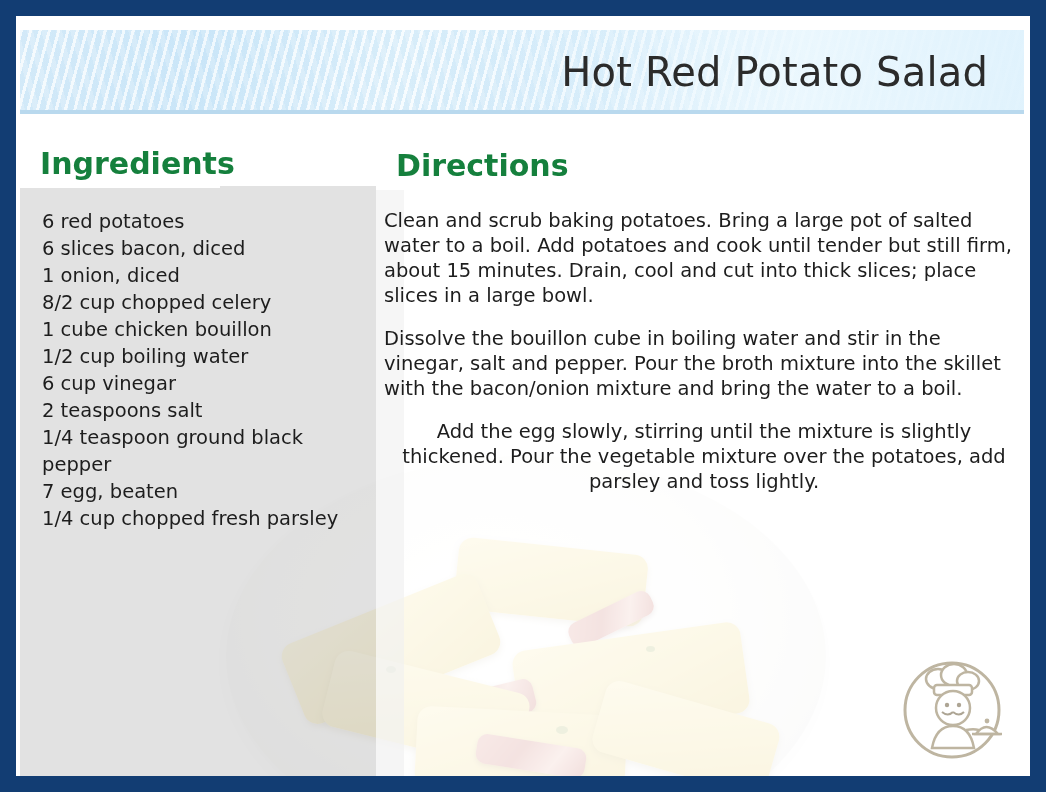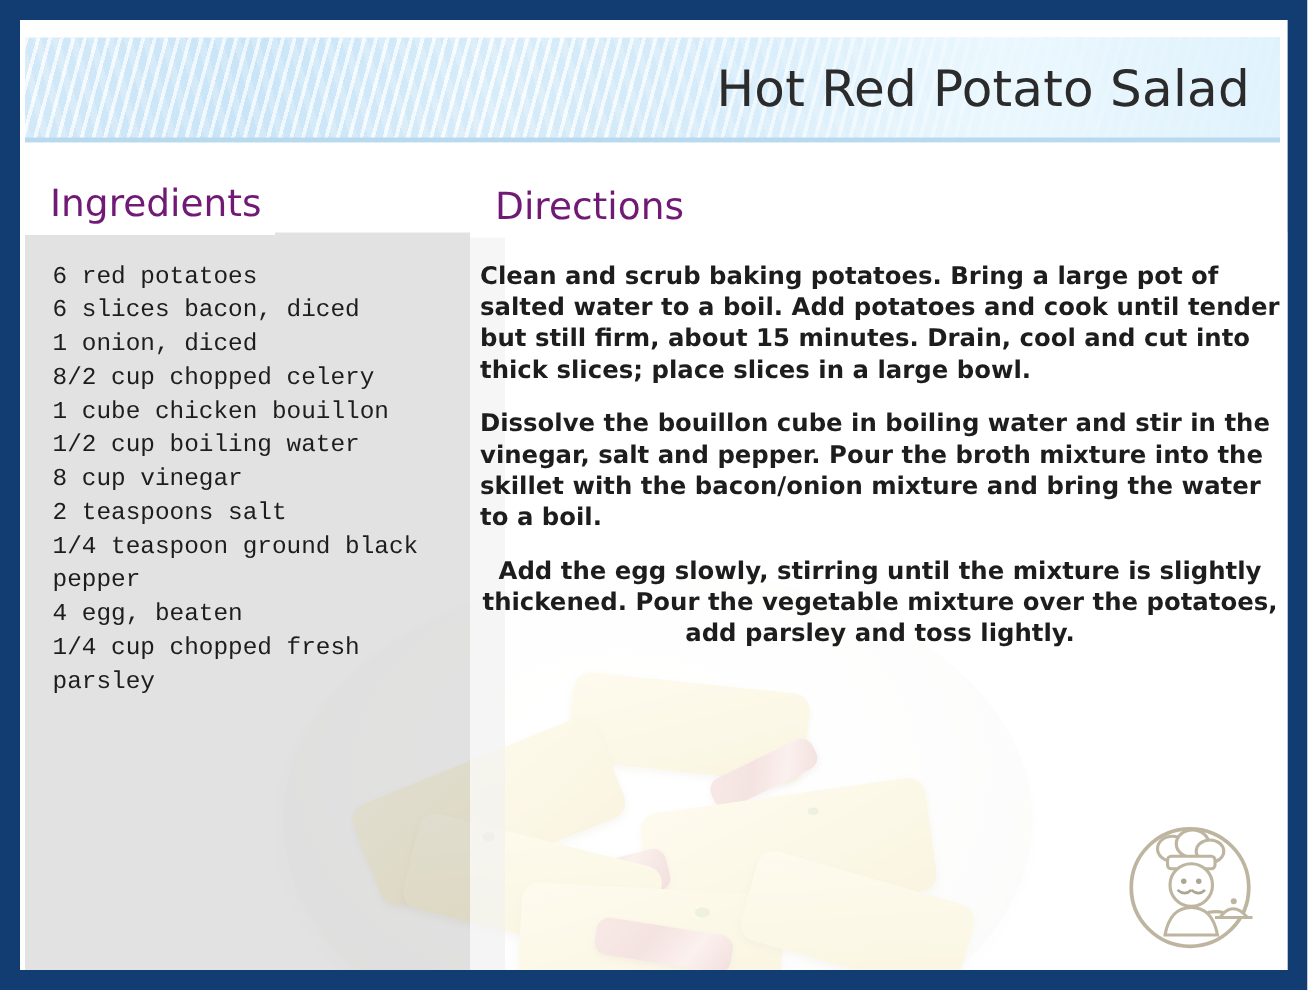--- a/index.html
+++ b/index.html
@@ -58,21 +58,21 @@
   }
   .banner-fade-right {
     position: absolute;
     right: 0; top: 0;
     width: 55%;
     height: 100%;
     background: linear-gradient(90deg, rgba(255,255,255,0) 0%, rgba(236,248,254,0.9) 60%, rgba(225,243,253,0.95) 100%);
   }
   .slide-title {
     position: absolute;
-    right: 24px;
+    right: 36px;
     top: 50%;
     transform: translateY(-50%);
     font-size: 40px;
     color: #2b2b2b;
     font-family: "DejaVu Sans", sans-serif;
     letter-spacing: 0.2px;
     white-space: nowrap;
     margin-left: 32px;
   }
 
@@ -137,21 +137,20 @@
   }
 
   
   .left-panel {
     position: absolute;
     left: 4px;
     top: 170px;
     width: 384px;
     height: 590px;
     background: rgba(208,208,208,0.62);
-    font-family: Liberation Mono, monospace;
   }
   .right-panel {
     position: absolute;
     left: 360px;
     top: 170px;
     width: 654px;
     height: 590px;
     background: rgba(255,255,255,0.68);
   }
 
@@ -168,23 +167,24 @@
     height: 48px;
   }
   .tab-directions {
     left: 360px;
     top: 126px;
     width: 166px;
     height: 48px;
   }
   .tab-label {
     font-size: 30px;
-    color: #701a75;
+    color: #15803d;
     line-height: 40px;
     white-space: nowrap;
+    font-weight: bold;
   }
 
   .ingredients-list {
     position: absolute;
     left: 22px;
     top: 22px;
     width: 320px;
     font-size: 19.5px;
     line-height: 27px;
     color: #1d1d1d;
@@ -195,21 +195,20 @@
     position: absolute;
     left: 8px;
     top: 22px;
     width: 640px;
     font-size: 19.5px;
     line-height: 25px;
     color: #1d1d1d;
   }
   .directions-body p {
     margin: 0 0 18px 0;
-    font-weight: bold;
   }
   .directions-body p:last-child { margin-bottom: 0; text-align: center; }
 
   
   .chef-logo {
     position: absolute;
     right: 18px;
     bottom: 14px;
     width: 120px;
     height: 110px;
@@ -248,24 +247,24 @@
     </div>
 
     <div class="left-panel">
       <div class="ingredients-list">
         <div>6 red potatoes</div>
         <div>6 slices bacon, diced</div>
         <div>1 onion, diced</div>
         <div>8/2 cup chopped celery</div>
         <div>1 cube chicken bouillon</div>
         <div>1/2 cup boiling water</div>
-        <div>8 cup vinegar</div>
+        <div>6 cup vinegar</div>
         <div>2 teaspoons salt</div>
         <div>1/4 teaspoon ground black pepper</div>
-        <div>4 egg, beaten</div>
+        <div>7 egg, beaten</div>
         <div>1/4 cup chopped fresh parsley</div>
       </div>
     </div>
 
     <div class="right-panel">
       <div class="directions-body">
         <p>Clean and scrub baking potatoes. Bring a large pot of salted water to a boil.  Add potatoes and cook until tender but still firm, about 15 minutes. Drain, cool and cut into thick slices; place slices in a large bowl.</p>
         <p>Dissolve the bouillon cube in  boiling water and stir in the vinegar, salt and pepper. Pour the broth mixture into the skillet with the bacon/onion mixture and bring the water to a boil.</p>
         <p>Add the egg slowly, stirring until the mixture is slightly thickened. Pour the vegetable mixture over the potatoes, add parsley and toss lightly.</p>
       </div>

